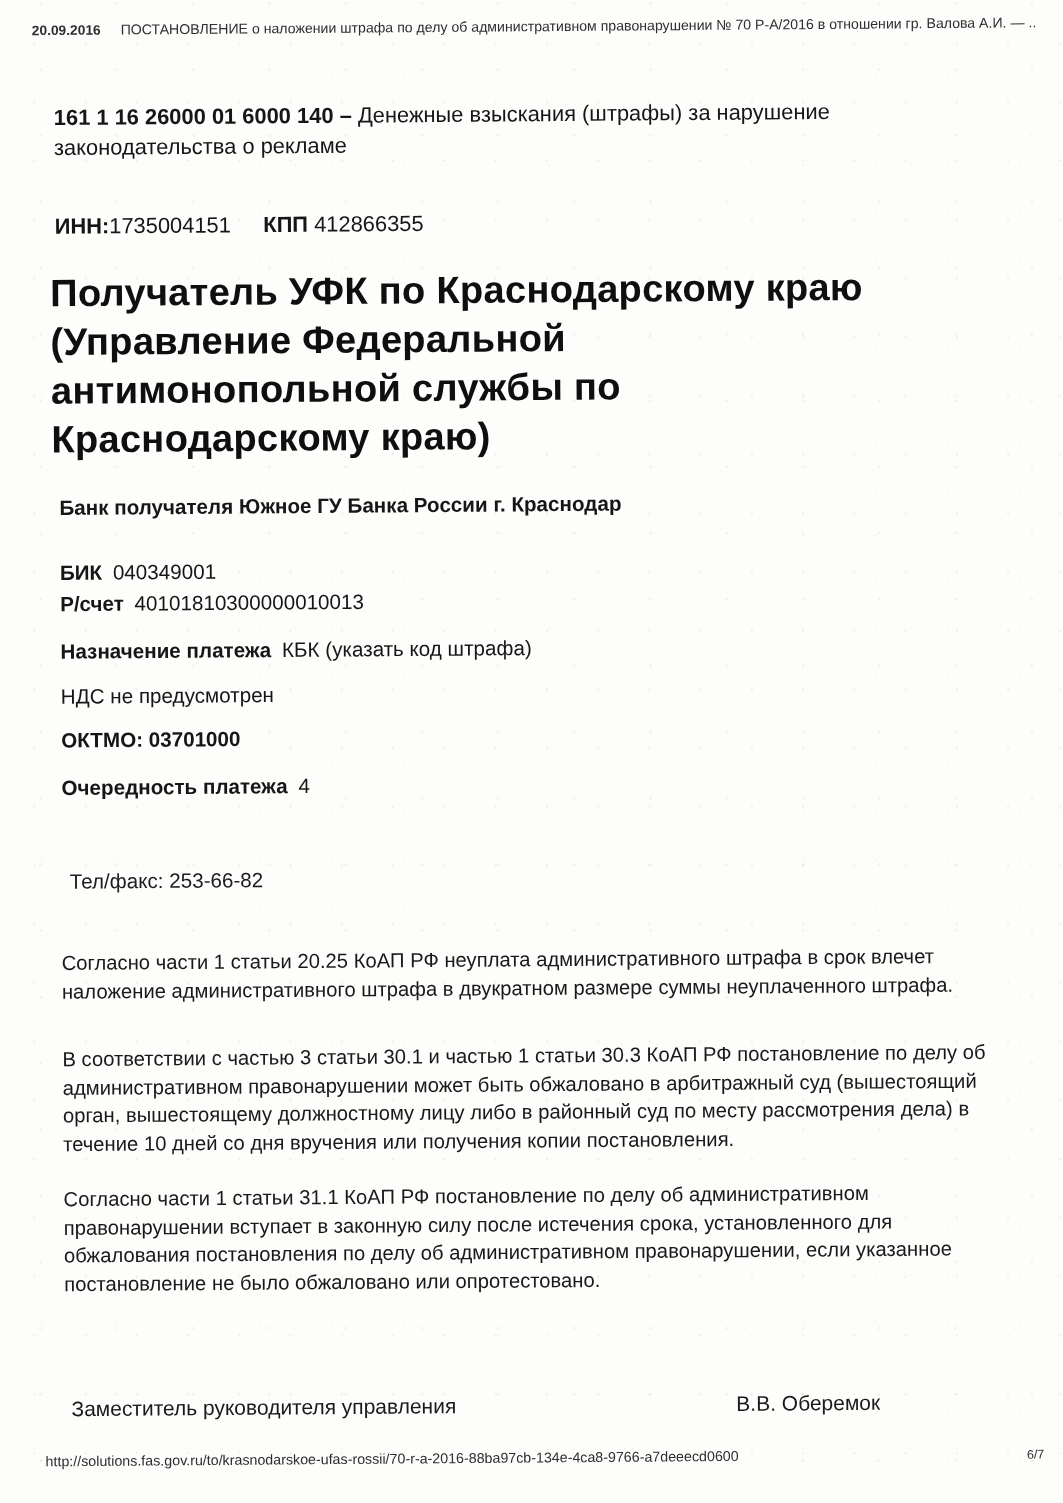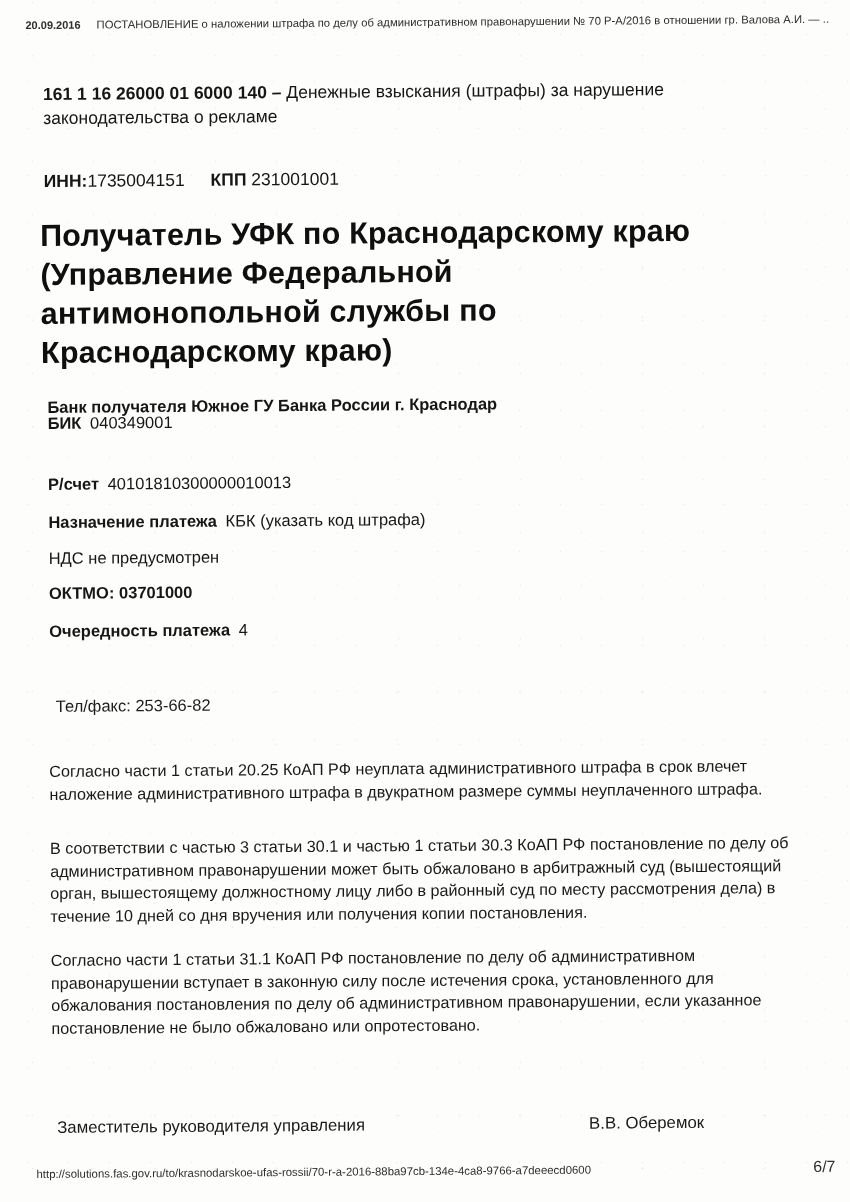--- a/index.html
+++ b/index.html
@@ -102,53 +102,53 @@
 
   .footer-row {
     top: 1161px; left: 32px; right: 19px;
     display: flex;
     justify-content: space-between;
     align-items: baseline;
     font-size: 11.4px;
     color: #2e2e2e;
     white-space: nowrap;
   }
-  .footer-page { font-size: 16px; }
+  .footer-page { font-size: 10px; }
 </style>
 </head>
 <body>
 
 <div class="page">
 
   <div class="abs header-row">
     <span class="hdr-date">20.09.2016</span>
     <span class="hdr-title">ПОСТАНОВЛЕНИЕ о наложении штрафа по делу об административном правонарушении № 70 Р-А/2016 в отношении гр. Валова А.И. — ...</span>
   </div>
 
   <div class="abs kbk-line">
     <span class="b">161 1 16 26000 01 6000 140 –</span>
     <span>Денежные взыскания (штрафы) за нарушение законодательства о рекламе</span>
   </div>
 
   <div class="abs inn-line">
     <span class="b">ИНН:</span><span>1735004151</span>
     <span class="b sp-l">КПП</span>
-    <span>231001001</span>
+    <span>412866355</span>
   </div>
 
   <h1 class="abs recipient">
     <div>Получатель УФК по Краснодарскому краю</div>
     <div>(Управление Федеральной</div>
     <div>антимонопольной службы по</div>
     <div>Краснодарскому краю)</div>
   </h1>
 
   <div class="abs detail b" style="top:395px">Банк получателя Южное ГУ Банка России г. Краснодар</div>
 
-  <div class="abs detail" style="top:411px">
+  <div class="abs detail" style="top:447px">
     <span class="b">БИК</span>
     <span class="val">040349001</span>
   </div>
 
   <div class="abs detail" style="top:472px">
     <span class="b">Р/счет</span>
     <span class="val">40101810300000010013</span>
   </div>
 
   <div class="abs detail" style="top:510px">

